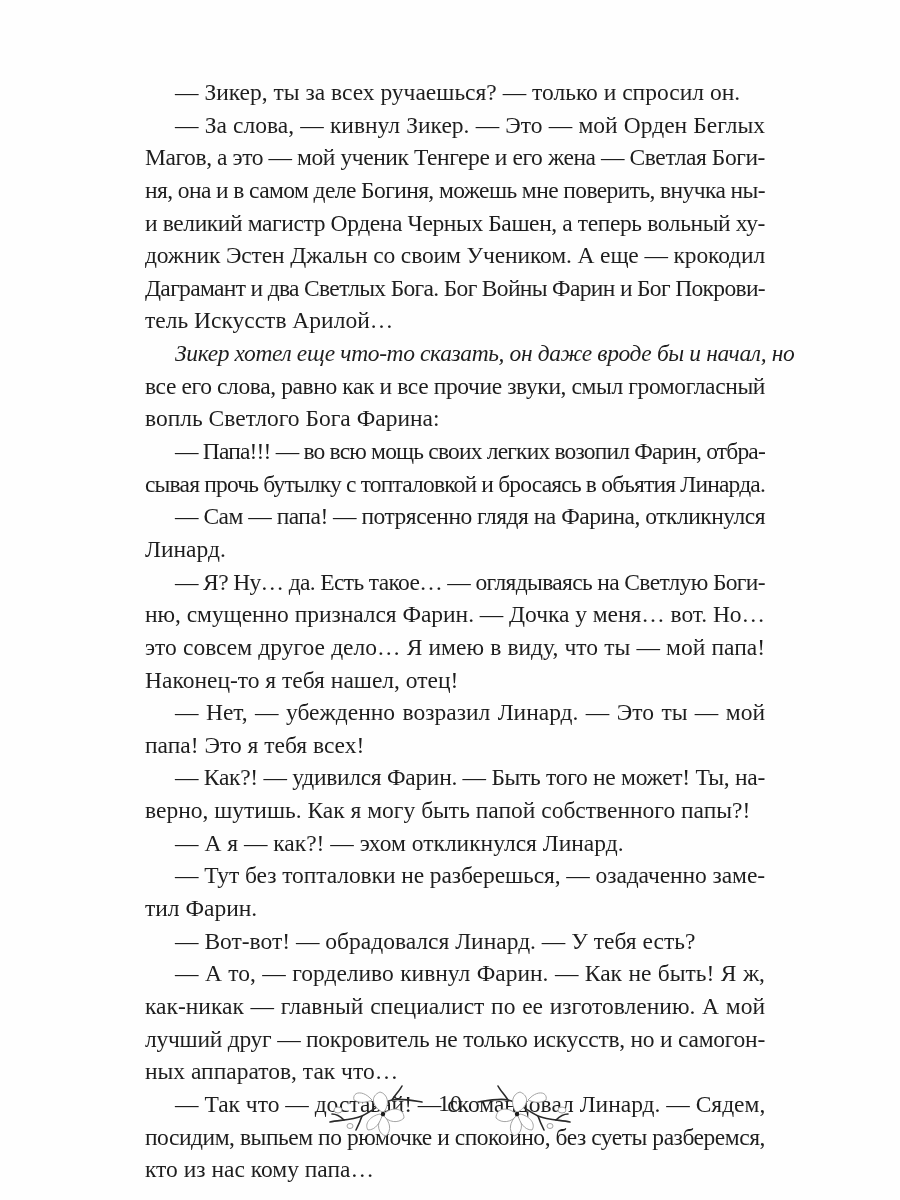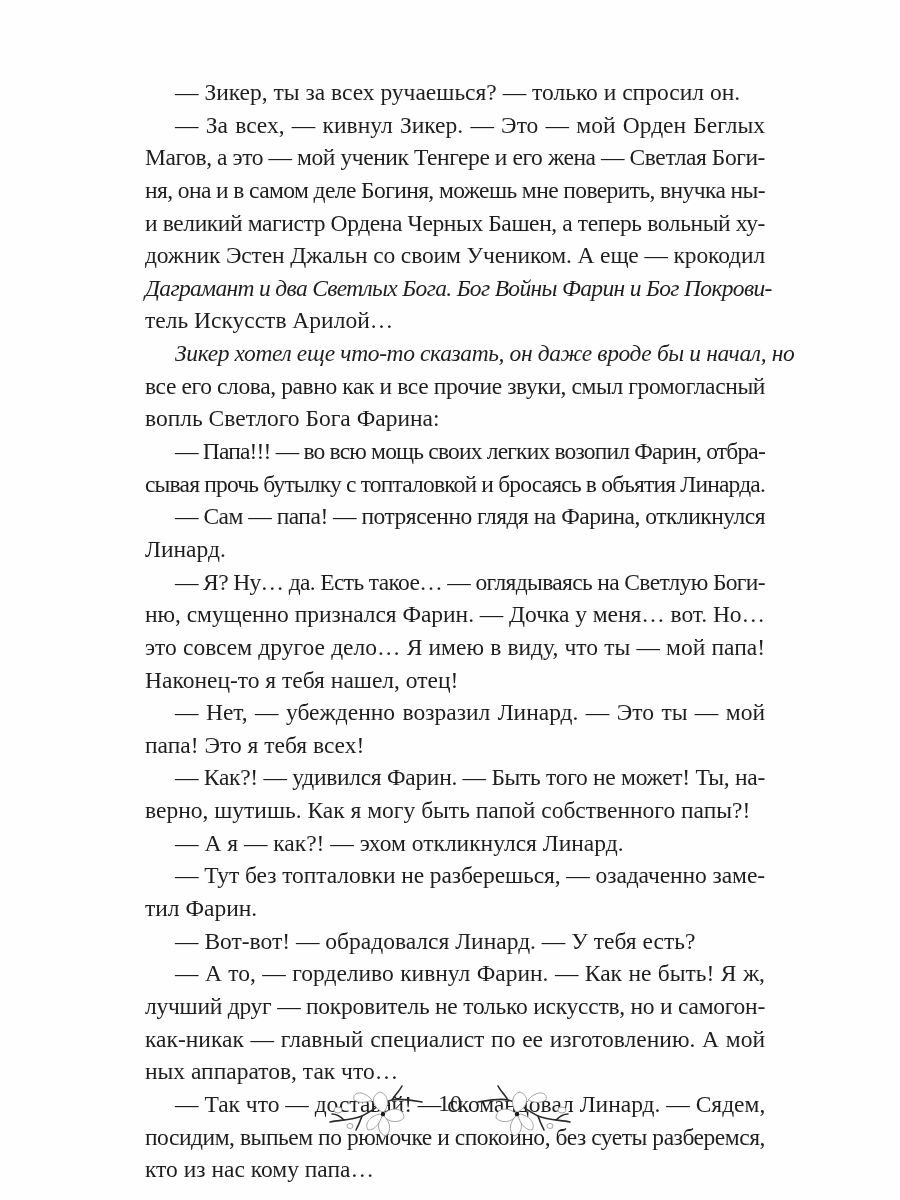--- a/index.html
+++ b/index.html
@@ -26,26 +26,26 @@
   .ornament { position: absolute; top: 0; width: 110px; height: 60px; }
   .ornament.left { left: 322px; }
   .ornament.right { left: 468px; }
 </style>
 </head>
 <body>
 
 <div class="page">
   <div class="text-block" id="text-block">
       <div class="line indent last">— Зикер, ты за всех ручаешься? — только и спросил он.</div>
-      <div class="line indent">— За всех, — кивнул Зикер. — Это — мой Орден Беглых</div>
+      <div class="line indent">— За слова, — кивнул Зикер. — Это — мой Орден Беглых</div>
       <div class="line" style="letter-spacing: -0.419531px;">Магов, а это — мой ученик Тенгере и его жена — Светлая Боги-</div>
       <div class="line" style="letter-spacing: -0.591734px;">ня, она и в самом деле Богиня, можешь мне поверить, внучка ны-</div>
       <div class="line" style="letter-spacing: -0.387977px;">и великий магистр Ордена Черных Башен, а теперь вольный ху-</div>
       <div class="line" style="letter-spacing: -0.125568px;">дожник Эстен Джальн со своим Учеником. А еще — крокодил</div>
-      <div class="line" style="letter-spacing: -0.661979px; font-style: italic;">Даграмант и два Светлых Бога. Бог Войны Фарин и Бог Покрови-</div>
+      <div class="line" style="letter-spacing: -0.661979px;">Даграмант и два Светлых Бога. Бог Войны Фарин и Бог Покрови-</div>
       <div class="line last">тель Искусств Арилой…</div>
       <div class="line indent" style="letter-spacing: -0.379688px; font-style: italic;">Зикер хотел еще что-то сказать, он даже вроде бы и начал, но</div>
       <div class="line" style="letter-spacing: -0.385081px;">все его слова, равно как и все прочие звуки, смыл громогласный</div>
       <div class="line last">вопль Светлого Бога Фарина:</div>
       <div class="line indent" style="letter-spacing: -0.815194px;">— Папа!!! — во всю мощь своих легких возопил Фарин, отбра-</div>
       <div class="line" style="letter-spacing: -0.815476px;">сывая прочь бутылку с топталовкой и бросаясь в объятия Линарда.</div>
       <div class="line indent" style="letter-spacing: -0.493466px;">— Сам — папа! — потрясенно глядя на Фарина, откликнулся</div>
       <div class="line last">Линард.</div>
       <div class="line indent" style="letter-spacing: -0.636648px;">— Я? Ну… да. Есть такое… — оглядываясь на Светлую Боги-</div>
       <div class="line" style="letter-spacing: -0.0445602px;">ню, смущенно признался Фарин. — Дочка у меня… вот. Но…</div>
@@ -53,22 +53,22 @@
       <div class="line last">Наконец-то я тебя нашел, отец!</div>
       <div class="line indent">— Нет, — убежденно возразил Линард. — Это ты — мой</div>
       <div class="line last">папа! Это я тебя всех!</div>
       <div class="line indent" style="letter-spacing: -0.286932px;">— Как?! — удивился Фарин. — Быть того не может! Ты, на-</div>
       <div class="line last">верно, шутишь. Как я могу быть папой собственного папы?!</div>
       <div class="line indent last">— А я — как?! — эхом откликнулся Линард.</div>
       <div class="line indent" style="letter-spacing: -0.08125px;">— Тут без топталовки не разберешься, — озадаченно заме-</div>
       <div class="line last">тил Фарин.</div>
       <div class="line indent last">— Вот-вот! — обрадовался Линард. — У тебя есть?</div>
       <div class="line indent">— А то, — горделиво кивнул Фарин. — Как не быть! Я ж,</div>
+      <div class="line">как-никак — главный специалист по ее изготовлению. А мой</div>
       <div class="line" style="letter-spacing: -0.244439px;">лучший друг — покровитель не только искусств, но и самогон-</div>
-      <div class="line">как-никак — главный специалист по ее изготовлению. А мой</div>
       <div class="line last">ных аппаратов, так что…</div>
       <div class="line indent">— Так что — доставай! — скомандовал Линард. — Сядем,</div>
       <div class="line" style="letter-spacing: -0.459896px;">посидим, выпьем по рюмочке и спокойно, без суеты разберемся,</div>
       <div class="line last">кто из нас кому папа…</div>
     </div>
 
   <div class="footer">
     <svg class="ornament left" viewBox="0 0 110 60">
       <g fill="none" stroke="#2a2a2a" stroke-width="1.6" stroke-linecap="round">
         <path d="M100 22 C 88 20, 78 18, 70 20 C 60 22, 52 30, 40 36 C 30 40, 18 40, 8 42"></path>

